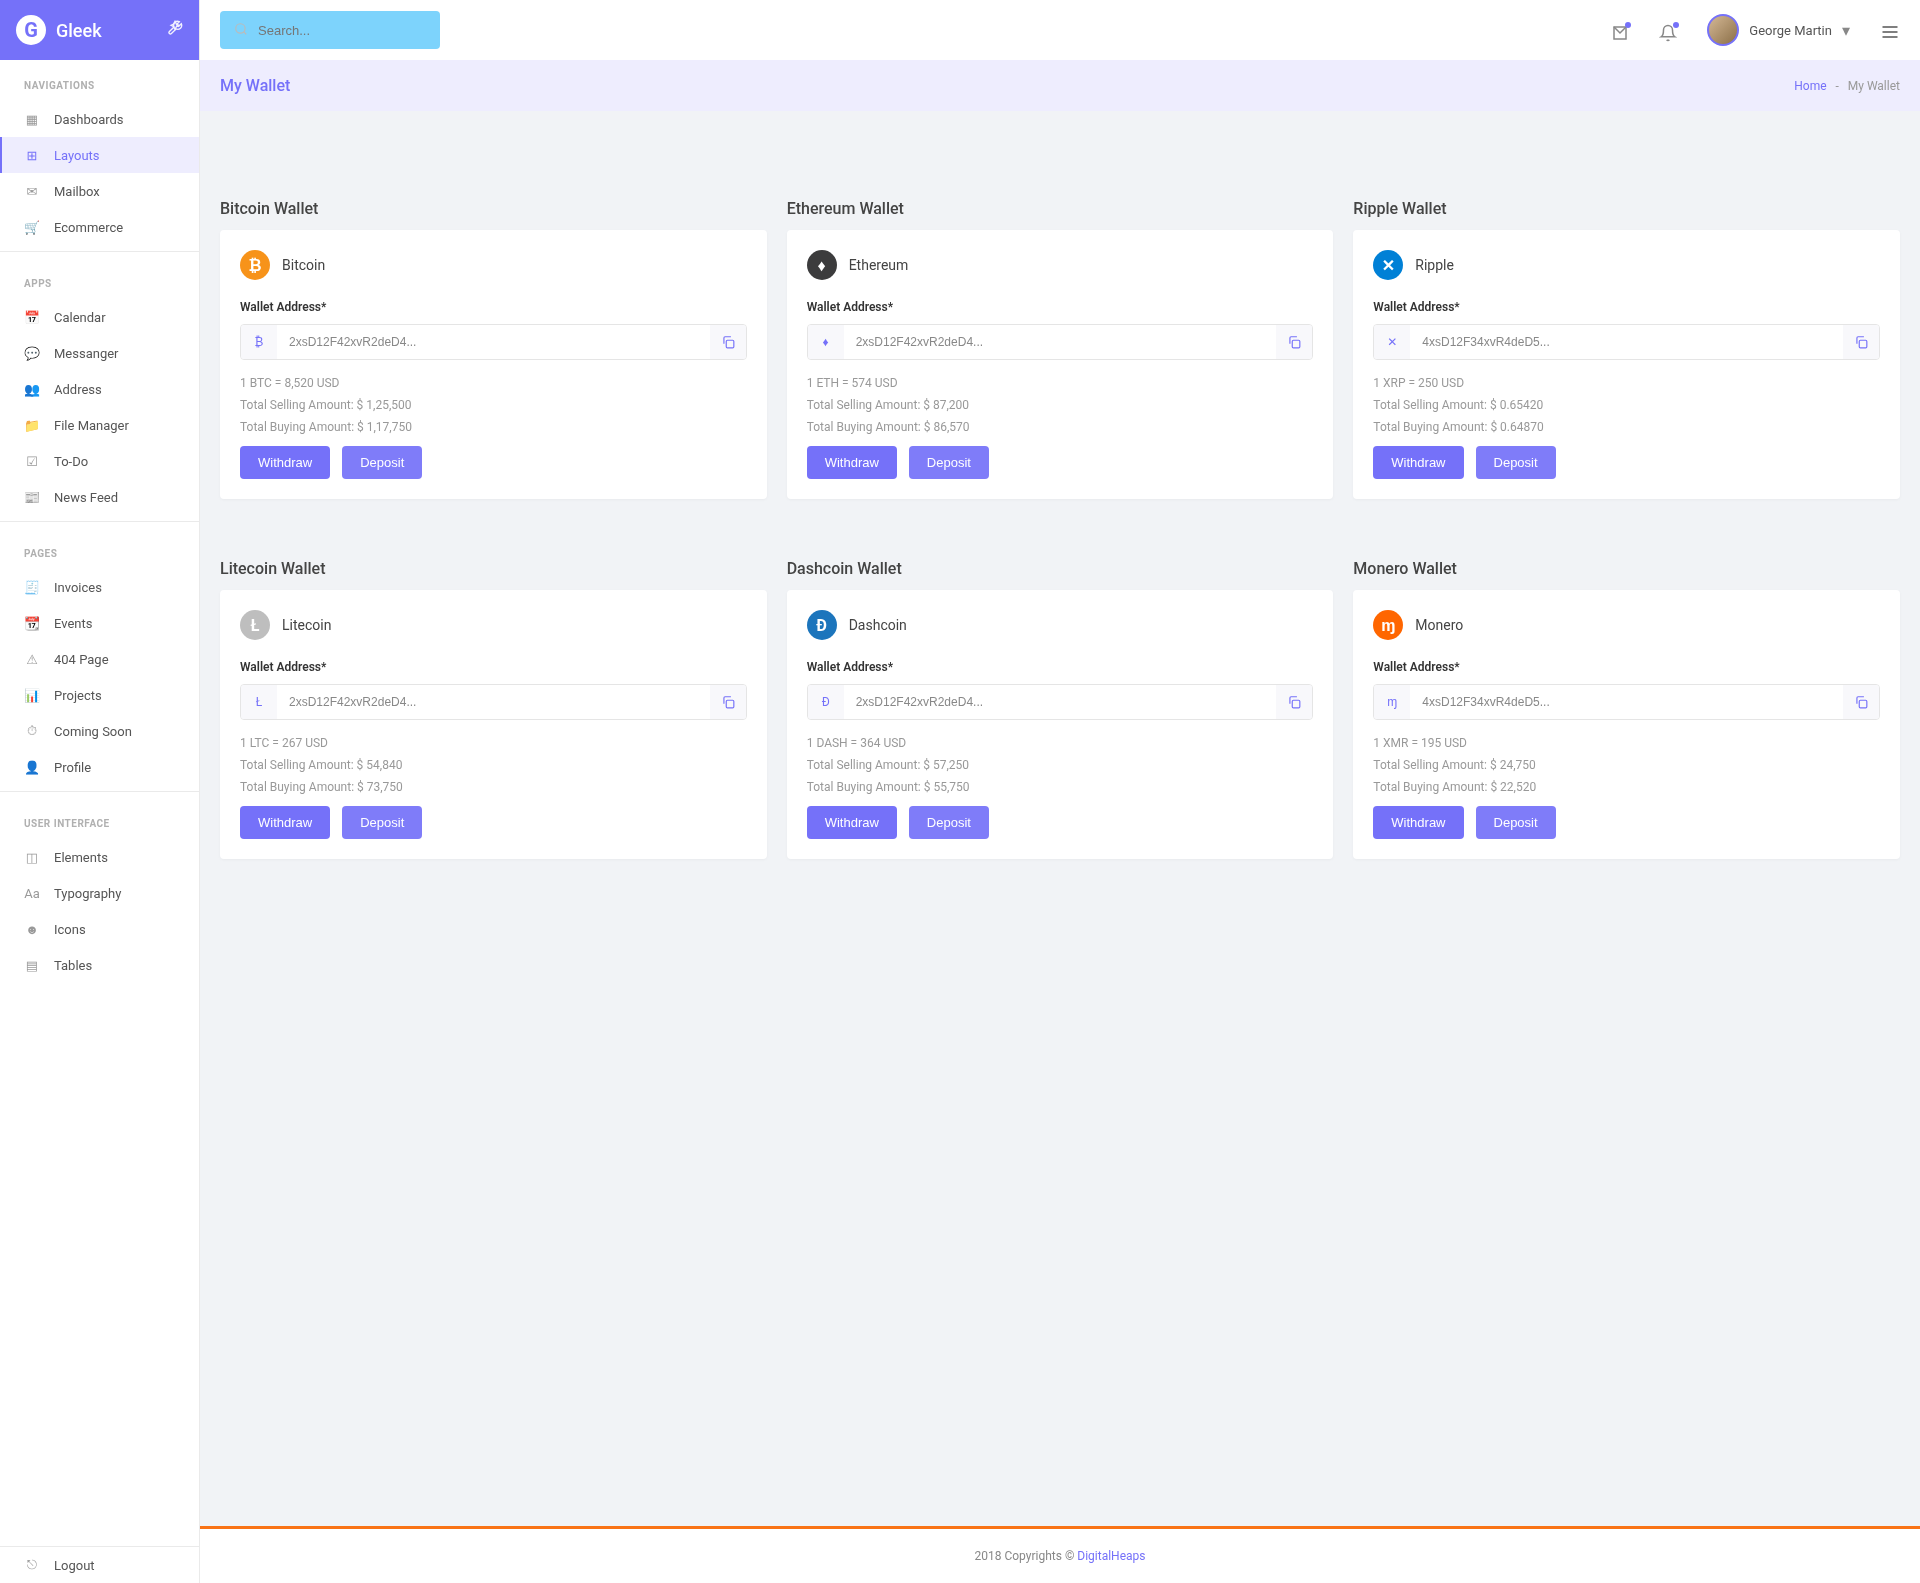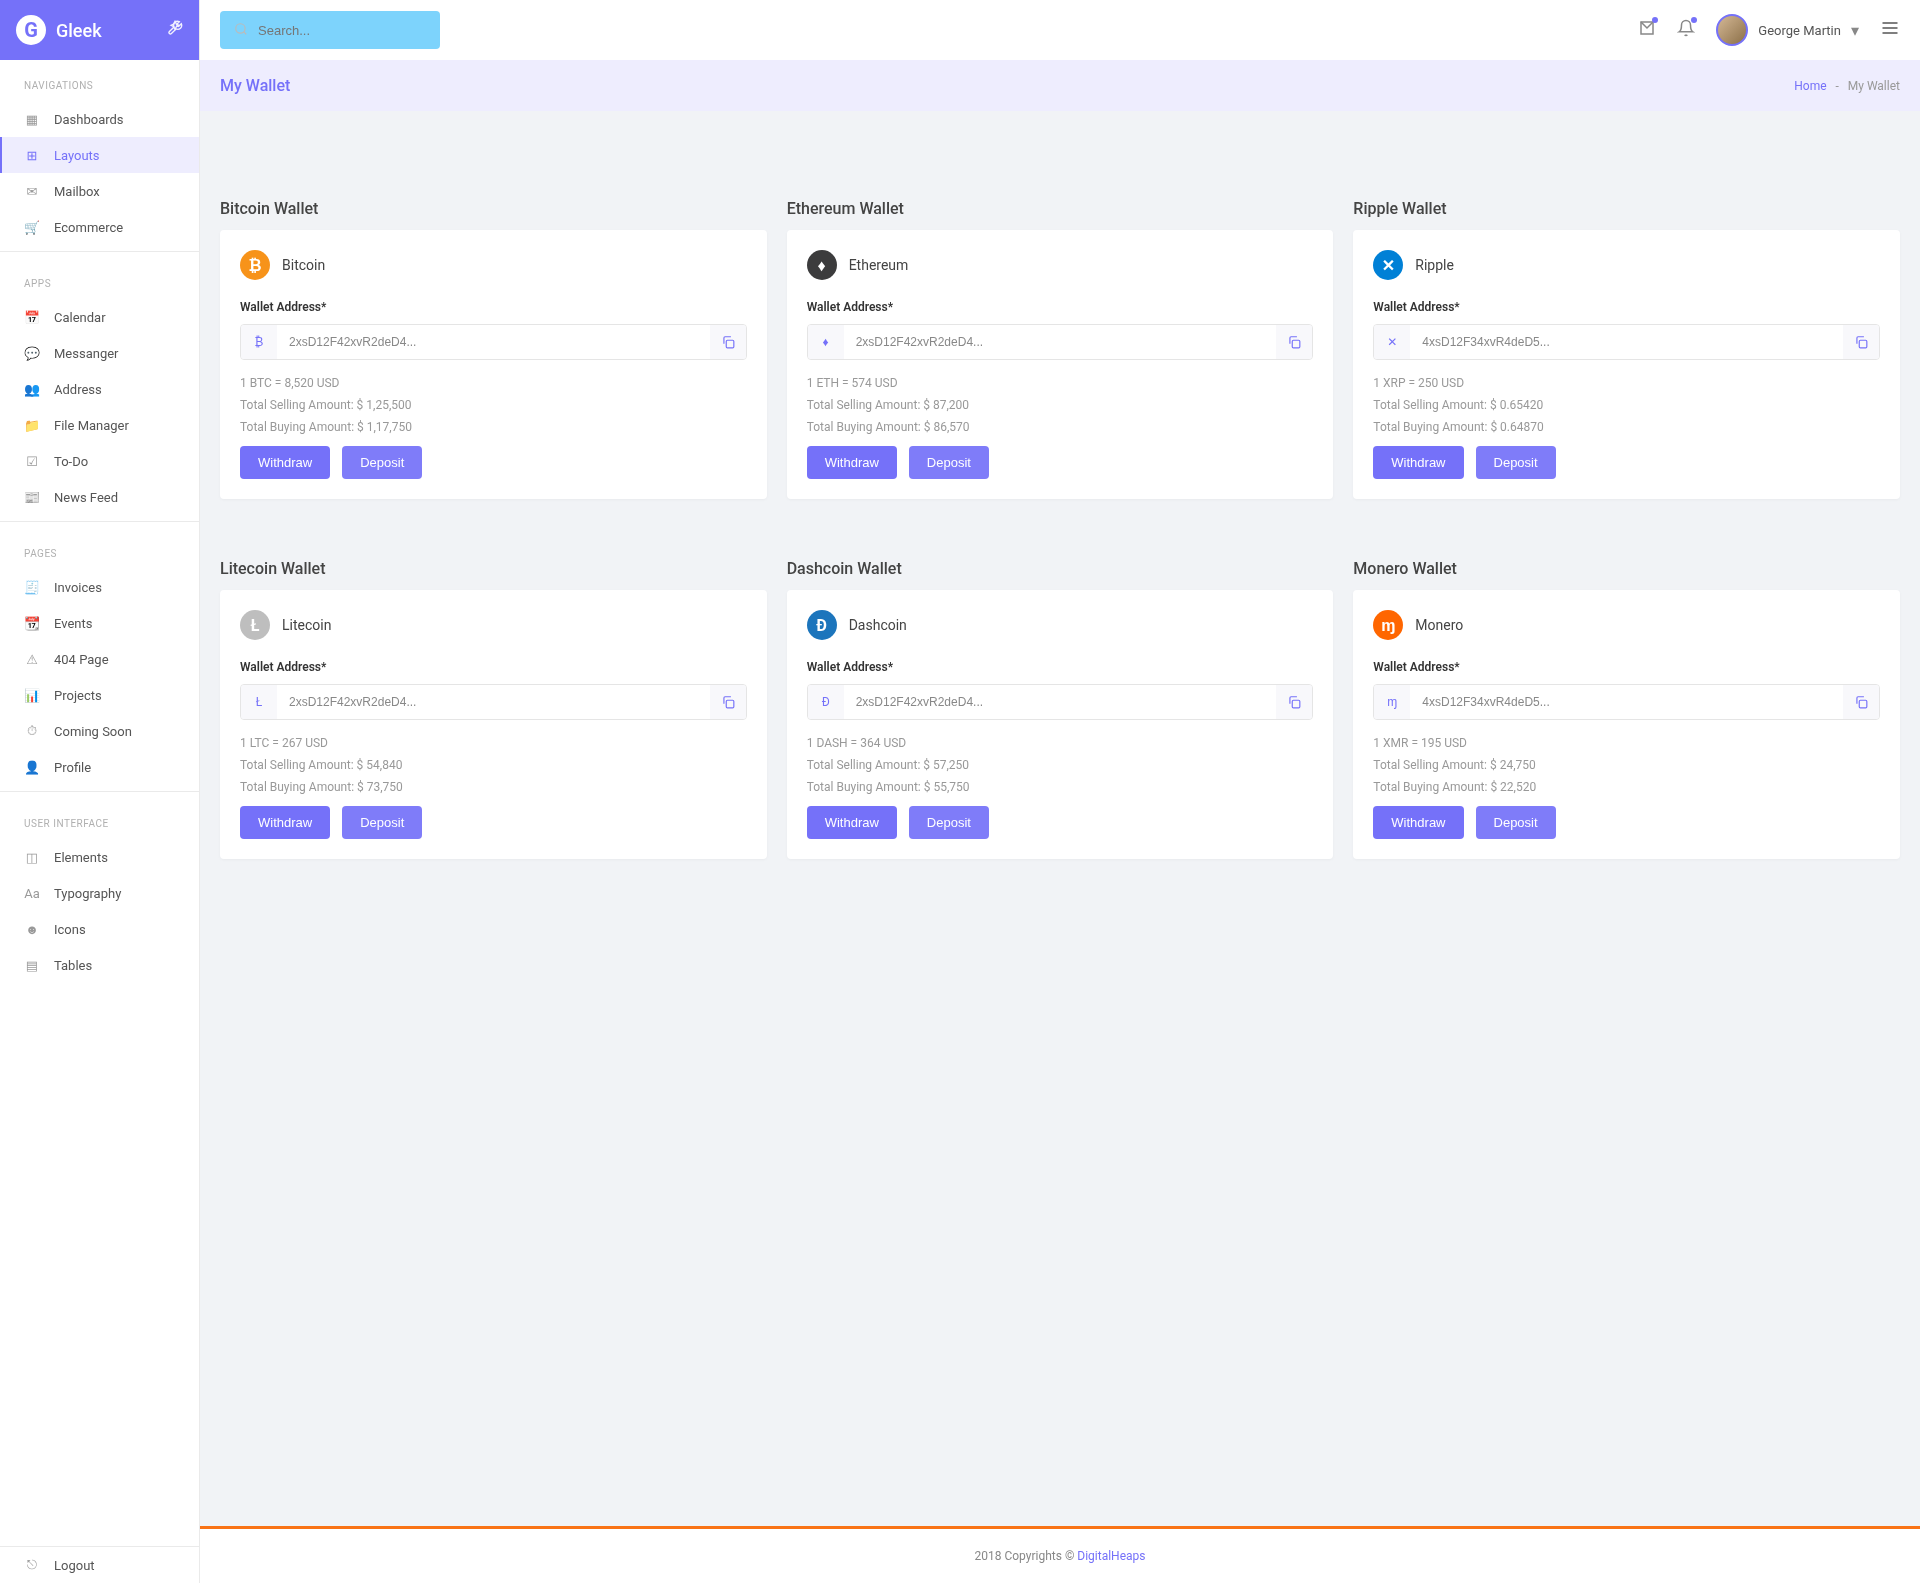--- a/index.html
+++ b/index.html
@@ -6,34 +6,34 @@
 body { font-family: -apple-system, BlinkMacSystemFont, 'Segoe UI', Roboto, sans-serif; background: #f1f3f6; color: #333; }
 .layout { display: flex; min-height: 100vh; }
 
 
 .sidebar { width: 200px; background: #fff; border-right: 1px solid #eaeaea; display: flex; flex-direction: column; }
 .sidebar-header { background: #7571f9; height: 60px; display: flex; align-items: center; justify-content: space-between; padding: 0 16px; }
 .logo { display: flex; align-items: center; gap: 10px; color: #fff; font-size: 18px; font-weight: 500; }
 .logo-icon { width: 30px; height: 30px; background: #fff; border-radius: 50%; display: flex; align-items: center; justify-content: center; color: #7571f9; font-weight: bold; font-size: 20px; }
 .tools-icon { color: #fff; opacity: 0.9; }
 .sidebar-nav { flex: 1; overflow-y: auto; padding-bottom: 20px; }
-.nav-section-title { font-size: 10px; font-weight: 400; color: #b0b0b0; letter-spacing: 0.5px; padding: 20px 24px 10px; text-transform: uppercase; }
+.nav-section-title { font-size: 10px; font-weight: 700; color: #b0b0b0; letter-spacing: 0.5px; padding: 20px 24px 10px; text-transform: uppercase; }
 .nav-item { display: flex; align-items: center; gap: 14px; padding: 10px 24px; color: #555; font-size: 13px; cursor: pointer; }
 .nav-item.active { background: #eeedfe; color: #7571f9; border-left: 2px solid #7571f9; padding-left: 22px; }
 .nav-item .icon { width: 16px; height: 16px; display: flex; align-items: center; justify-content: center; color: #999; }
 .nav-item.active .icon { color: #7571f9; }
 .nav-divider { border-top: 1px solid #eaeaea; margin: 6px 0; }
 .sidebar-footer { border-top: 1px solid #eaeaea; }
 
 
 .main { flex: 1; display: flex; flex-direction: column; }
 .topbar { height: 60px; background: #fff; display: flex; align-items: center; padding: 0 20px; gap: 16px; }
 .search-box { background: #7dd3fc; border-radius: 4px; height: 38px; width: 220px; display: flex; align-items: center; padding: 0 14px; }
 .search-box input { border: none; background: transparent; outline: none; font-size: 13px; width: 100%; color: #666; margin-left: 10px; }
-.topbar-right { margin-left: auto; display: flex; align-items: center; gap: 21px; }
+.topbar-right { margin-left: auto; display: flex; align-items: flex-end; gap: 30px; }
 .topbar-icon { position: relative; color: #888; cursor: pointer; }
 .badge-dot { position: absolute; top: -2px; right: -2px; width: 6px; height: 6px; background: #7571f9; border-radius: 50%; }
 .user { display: flex; align-items: center; gap: 10px; cursor: pointer; }
 .avatar { width: 32px; height: 32px; border-radius: 50%; background: linear-gradient(135deg, #d4b896, #8b6f47); border: 2px solid #7571f9; }
 .user-name { font-size: 13px; color: #555; }
 .chevron-down { color: #888; }
 .menu-toggle { cursor: pointer; color: #555; }
 
 
 .page-header { background: #eeedfe; padding: 16px 20px; display: flex; align-items: center; justify-content: space-between; }

